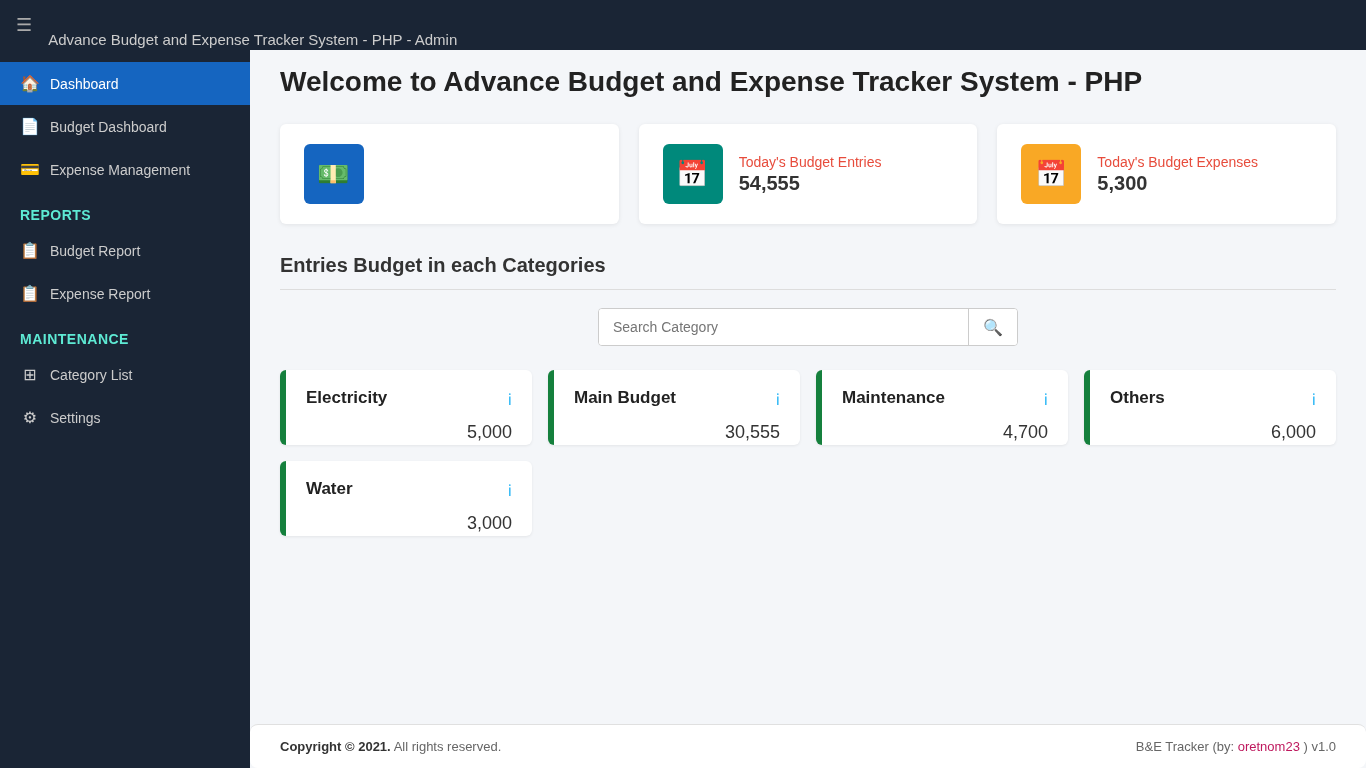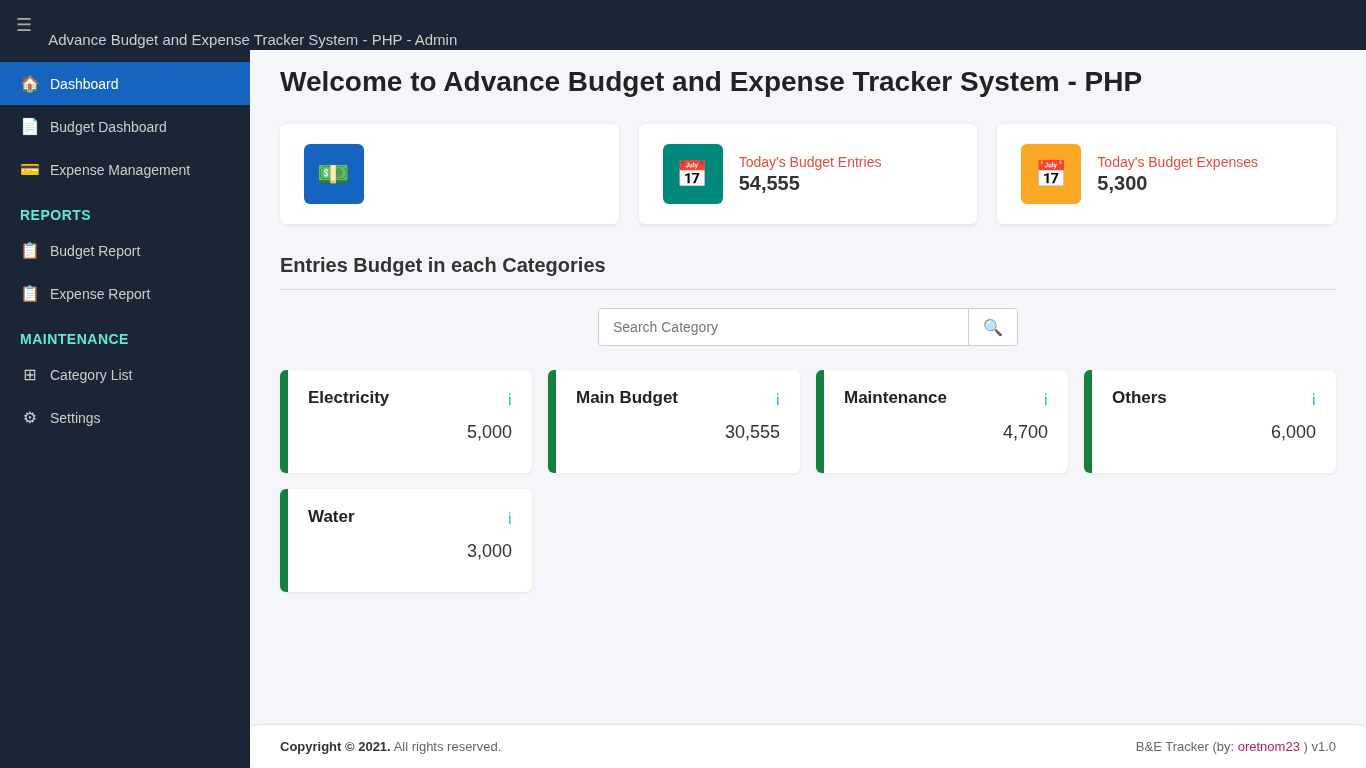--- a/index.html
+++ b/index.html
@@ -130,22 +130,22 @@
     .search-btn {
       background: #fff; border: none; border-left: 1px solid #ccc;
       padding: 0 14px; cursor: pointer; color: #555; font-size: 16px;
     }
 
     
     .category-grid { display: flex; flex-wrap: wrap; gap: 16px; }
     .category-card {
       background: #fff;
       border-radius: 6px;
-      border-left: 8px solid #15803d;
-      padding: 18px 20px 30px;
+      border-left: 6px solid #15803d;
+      padding: 18px 20px 2px;
       width: calc(25% - 12px);
       box-shadow: 0 1px 3px rgba(0,0,0,0.07);
       min-width: 180px;
     }
     .category-card-header { display: flex; justify-content: space-between; align-items: flex-start; margin-bottom: 12px; }
     .category-card-name { font-size: 17px; font-weight: 600; color: #222; }
     .category-card-info { color: #29b6f6; font-size: 16px; cursor: pointer; }
     .category-card-value { text-align: right; font-size: 18px; color: #333; font-weight: 500; }
 
     

